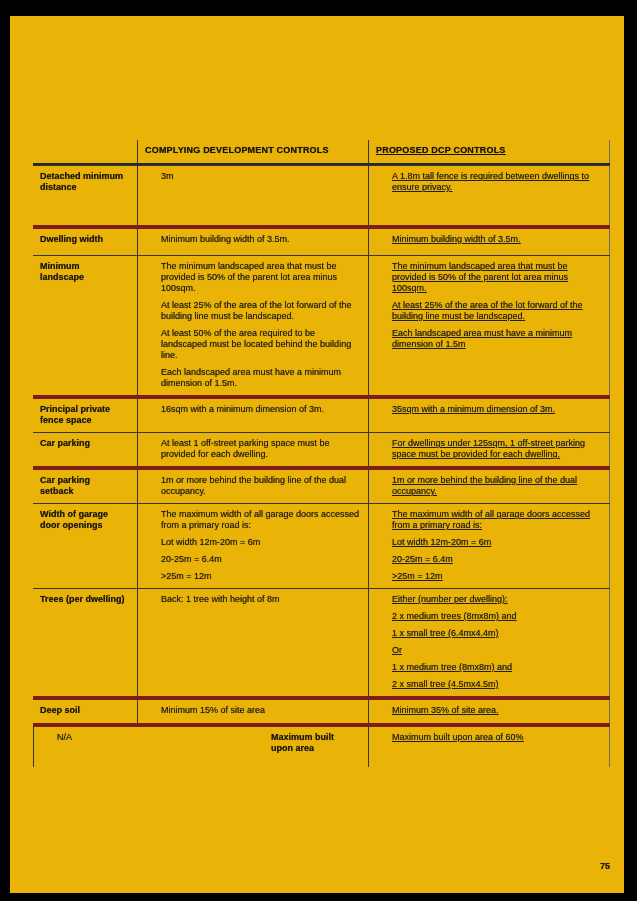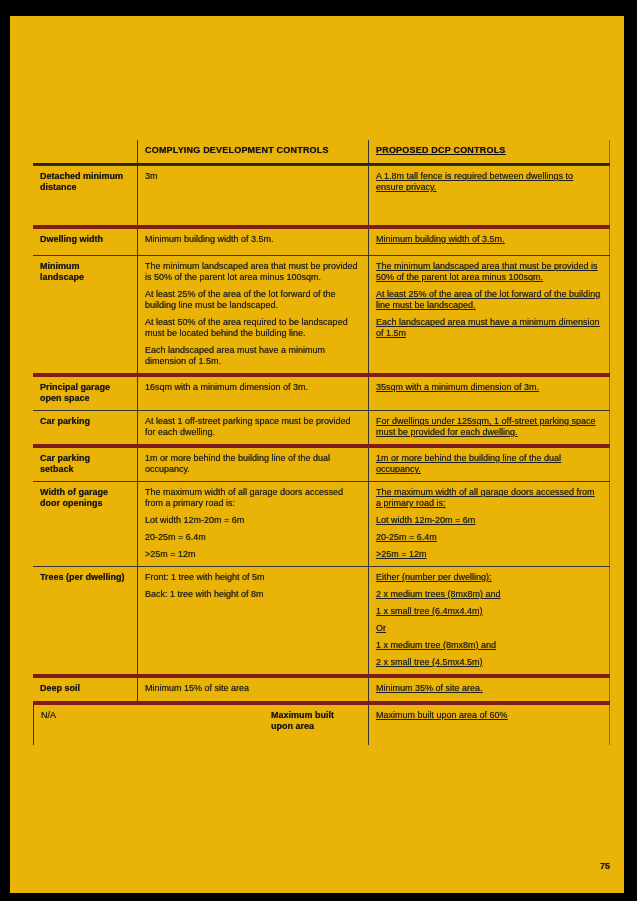--- a/index.html
+++ b/index.html
@@ -36,21 +36,21 @@
   }
   .c1{width:104px;padding-right:12px;font-weight:bold;color:#171717;}
   .c2{width:231px;border-left:1px solid #353535;}
   .c3{width:242px;border-left:1px solid #353535;border-right:1px solid #6d6d6d;text-decoration:underline;}
   .head .cell{
     font-weight:bold;
     color:#141414;
     letter-spacing:0.2px;
     min-height:23px;
   }
-  .cell p{margin:0 0 6px 0;}
+  .cell p{margin:0 0 6px 16px;}
   .cell p:last-child{margin-bottom:2px;}
   .r-detached .cell{min-height:59px;}
   .r-dwelling .cell{min-height:26px;}
   .r-ppos .cell{min-height:33px;}
   .r-setback .cell{min-height:33px;}
   .r-deepsoil .cell{min-height:23px;}
   .r-maxbuilt .cell{min-height:40px;}
   .page-number{
     position:absolute;
     right:14px;bottom:22px;
@@ -102,21 +102,21 @@
         <p>Each landscaped area must have a minimum dimension of 1.5m.</p>
       </div>
       <div class="cell c3">
         <p>The minimum landscaped area that must be provided is 50% of the parent lot area minus 100sqm.</p>
         <p>At least 25% of the area of the lot forward of the building line must be landscaped.</p>
         <p>Each landscaped area must have a minimum dimension of 1.5m</p>
       </div>
     </div>
 
     <div class="t-row thick r-ppos">
-      <div class="cell c1">Principal garage open space</div>
+      <div class="cell c1">Principal private fence space</div>
       <div class="cell c2">
         <p>16sqm with a minimum dimension of 3m.</p>
       </div>
       <div class="cell c3">
         <p>35sqm with a minimum dimension of 3m.</p>
       </div>
     </div>
 
     <div class="t-row">
       <div class="cell c1">Car parking</div>
@@ -150,21 +150,20 @@
         <p>The maximum width of all garage doors accessed from a primary road is:</p>
         <p>Lot width 12m-20m = 6m</p>
         <p>20-25m = 6.4m</p>
         <p>&gt;25m = 12m</p>
       </div>
     </div>
 
     <div class="t-row">
       <div class="cell c1">Trees (per dwelling)</div>
       <div class="cell c2">
-        <p>Front: 1 tree with height of 5m</p>
         <p>Back: 1 tree with height of 8m</p>
       </div>
       <div class="cell c3">
         <p>Either (number per dwelling):</p>
         <p>2 x medium trees (8mx8m) and</p>
         <p>1 x small tree (6.4mx4.4m)</p>
         <p>Or</p>
         <p>1 x medium tree (8mx8m) and</p>
         <p>2 x small tree (4.5mx4.5m)</p>
       </div>

